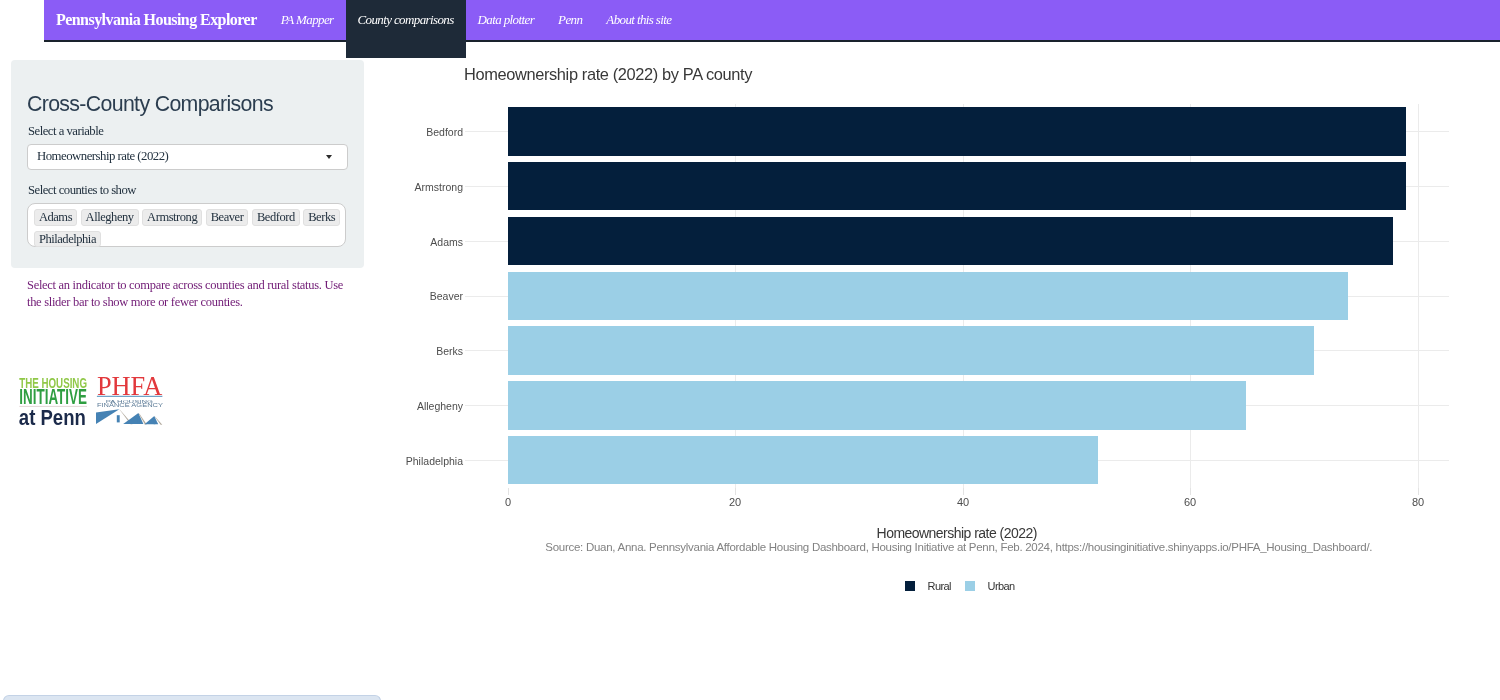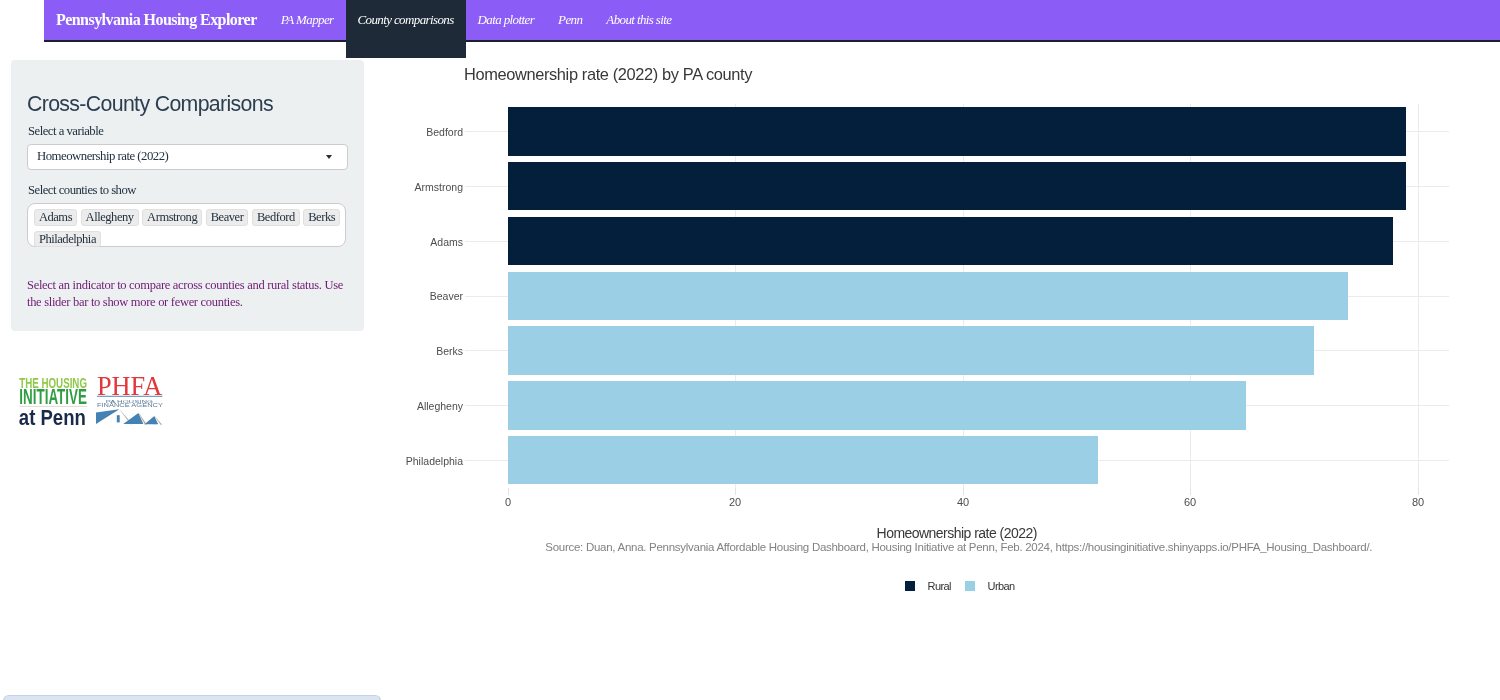--- a/index.html
+++ b/index.html
@@ -5,21 +5,21 @@
   html,body{margin:0;padding:0;background:#fff;width:1500px;height:700px;overflow:hidden;}
   body{font-family:"Liberation Serif",serif;position:relative;}
   .abs{position:absolute;}
   
   #navbar{position:absolute;left:0;top:0;width:1500px;height:40px;background:#8b5cf6;border-bottom:2px solid #19222c;display:flex;align-items:center;margin-left:44px;}
   #brand{color:#fff;font-weight:bold;font-size:16px;letter-spacing:-0.55px;padding-left:12px;white-space:nowrap;}
   #nav{display:flex;height:40px;align-items:center;margin-left:12px;}
   #nav .tab{color:#fff;font-size:13px;letter-spacing:-0.62px;padding:12px 12px;height:52px;display:flex;align-items:center;white-space:nowrap;font-style:italic;}
   #nav .tab.active{background:#1e2a38;}
   
-  #well{position:absolute;left:11px;top:60px;width:353px;height:271px;background:#ecf0f1;border-radius:4px;}
+  #well{position:absolute;left:11px;top:60px;width:353px;height:208px;background:#ecf0f1;border-radius:4px;}
   #well h3{font-family:"Liberation Sans",sans-serif;font-weight:normal;color:#2c3e50;font-size:21.3px;letter-spacing:-0.65px;margin:0;position:absolute;left:16px;top:32px;}
   .ctl-label{position:absolute;left:17px;font-size:12.7px;letter-spacing:-0.5px;color:#22313f;}
   #selbox{position:absolute;left:16px;top:84px;width:319px;height:24px;background:#fff;border:1px solid #ccc;border-radius:4px;}
   #selbox .txt{position:absolute;left:9px;top:4px;font-size:12.8px;letter-spacing:-0.52px;color:#22313f;}
   #selbox .caret{position:absolute;right:14.8px;top:10px;width:0;height:0;border-left:3.6px solid transparent;border-right:3.6px solid transparent;border-top:4.3px solid #2b2b2b;}
   #cntbox{position:absolute;left:16px;top:143px;width:319px;height:43.5px;background:#fff;border:1px solid #ccc;border-radius:8px;padding:3px 0 0 5.9px;box-sizing:border-box;}
   .token{display:inline-block;background:#ececec;border:1px solid #e0e0e0;border-radius:3px;font-size:12.5px;letter-spacing:-0.45px;color:#22313f;padding:0 4px;margin:0 3.5px 3.3px 0;line-height:14.5px;}
   #helptext{position:absolute;left:16px;top:216.5px;width:322px;font-size:12.5px;letter-spacing:-0.3px;color:#701a75;line-height:17.5px;}
   
   #bottombar{position:absolute;left:3px;top:695px;width:378px;height:6px;background:#dbe5f1;border:1px solid #c3d2e6;border-radius:6px 6px 0 0;box-sizing:border-box;}

